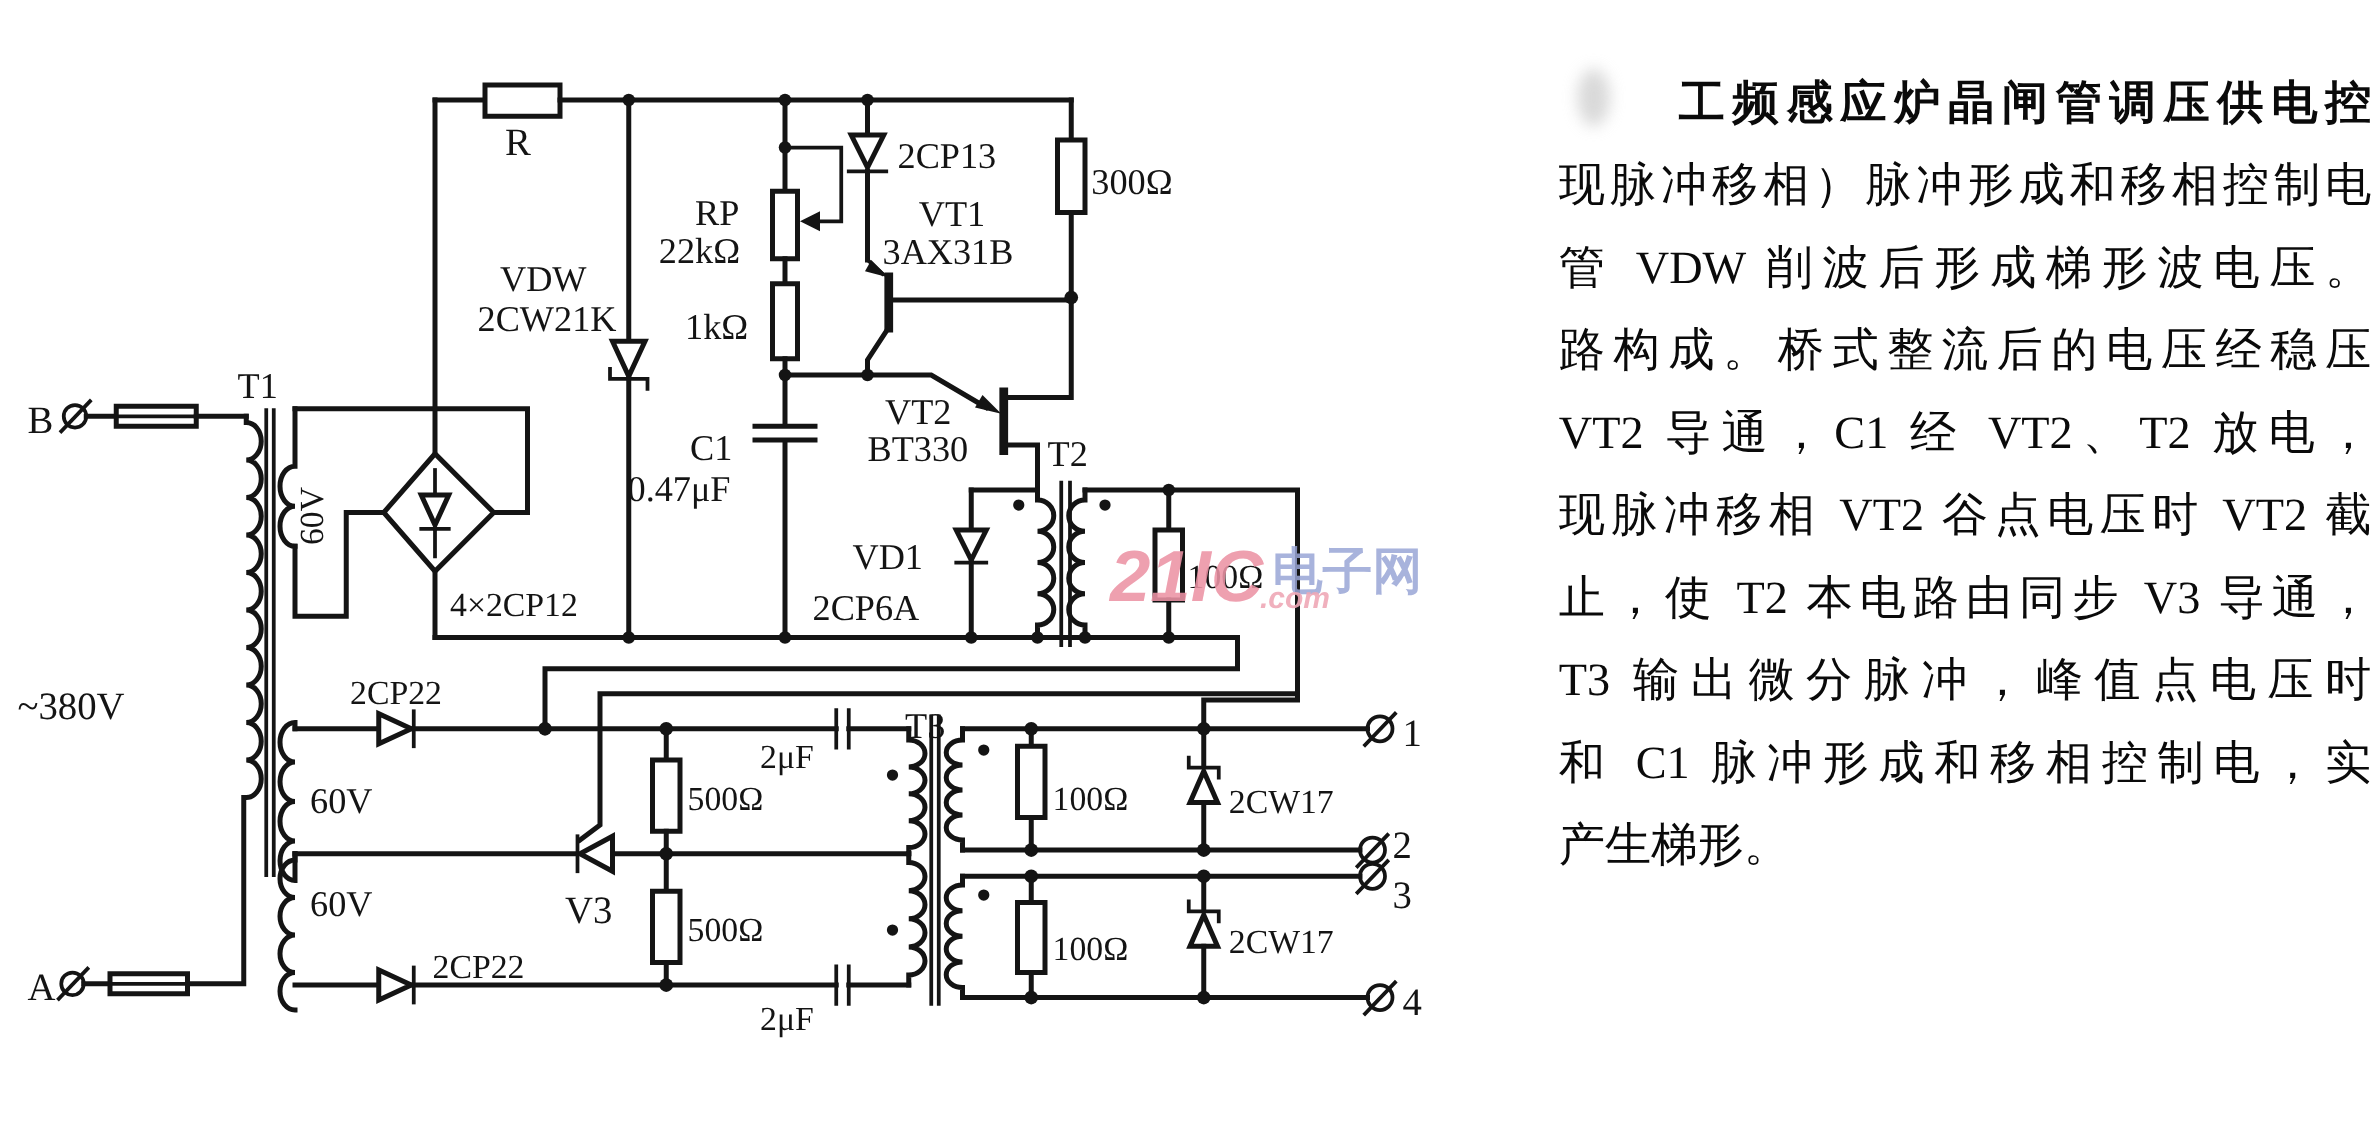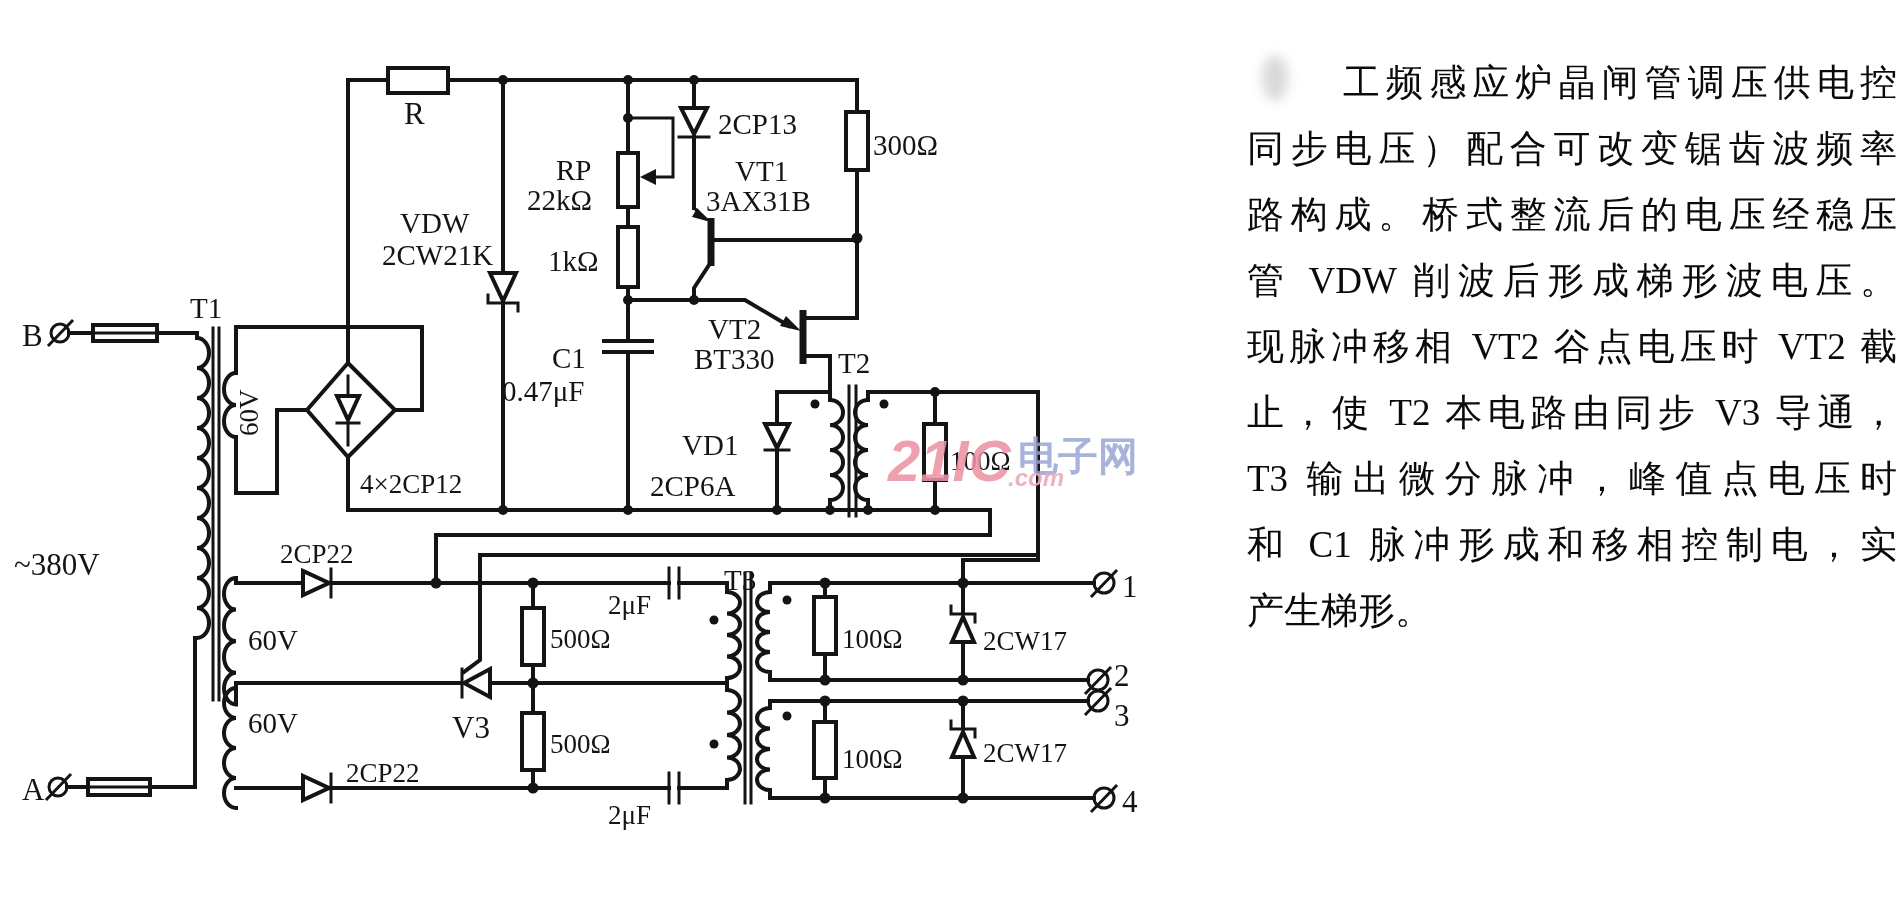--- a/index.html
+++ b/index.html
@@ -20,21 +20,21 @@
   .wm-pink-sm{font-family:"Liberation Sans",sans-serif;font-size:24px;font-weight:bold;
            font-style:italic;fill:#efa8b6;opacity:.9;}
   .wm-blue{font-family:"Liberation Sans",sans-serif;font-size:40px;font-weight:bold;
            fill:#9aa6d6;opacity:.85;}
   
   .desc{position:absolute;left:1247px;top:50px;width:650px;color:#0a0a0a;
         font-size:37px;line-height:66px;}
   .dline{text-align:justify;text-align-last:justify;white-space:nowrap;}
   .dline.last{text-align-last:left;}
   .dline.first{padding-left:96px;}
-  .bold{font-weight:normal;}
+  .bold{font-weight:bold;}
   .smudge{position:absolute;left:1262px;top:55px;width:26px;height:46px;border-radius:50%;
           background:#c9c9c9;filter:blur(6px);opacity:.7;}
 </style>
 </head>
 <body>
 
 <div class="stage">
 
   <svg width="1240" height="910" viewBox="0 0 1240 910">
 
@@ -331,23 +331,24 @@
         <circle cx="963" cy="798" r="5.5"></circle>
     </g>
   </svg>
 
   <div class="smudge"></div>
 
   <div class="desc">
     <div class="dline first">
       <span class="bold">工频感应炉晶闸管调压供电控</span>
     </div>
-    <div class="dline">同步电压）配合可改变锯齿波频率</div>
+    <div class="dline">现脉冲移相）脉冲形成和移相控制电</div>
+    <div class="dline">管 VDW 削波后形成梯形波电压。</div>
     <div class="dline">路构成。桥式整流后的电压经稳压</div>
-    <div class="dline">管 VDW 削波后形成梯形波电压。</div>
+    <div class="dline">VT2 导通，C1 经 VT2、T2 放电，</div>
     <div class="dline">现脉冲移相 VT2 谷点电压时 VT2 截</div>
     <div class="dline">止，使 T2 本电路由同步 V3 导通，</div>
     <div class="dline">T3 输出微分脉冲，峰值点电压时</div>
     <div class="dline">和 C1 脉冲形成和移相控制电，实</div>
     <div class="dline last">产生梯形。</div>
   </div>
 
 </div>
 
 </body></html>

